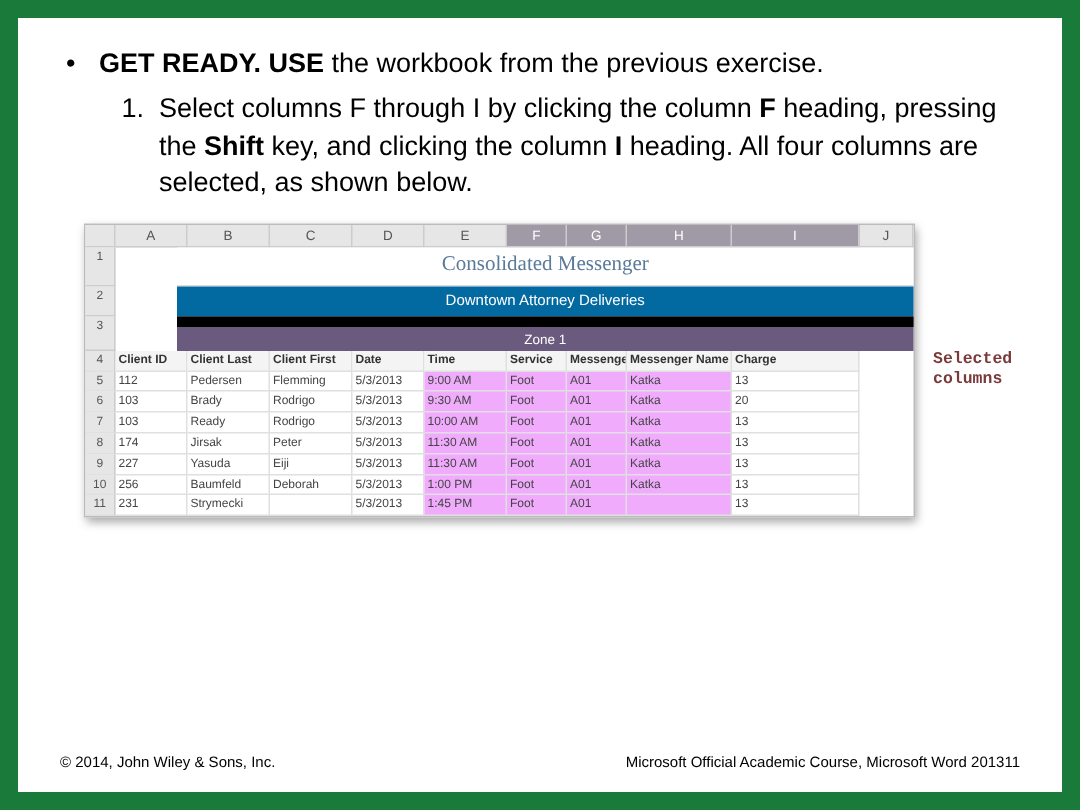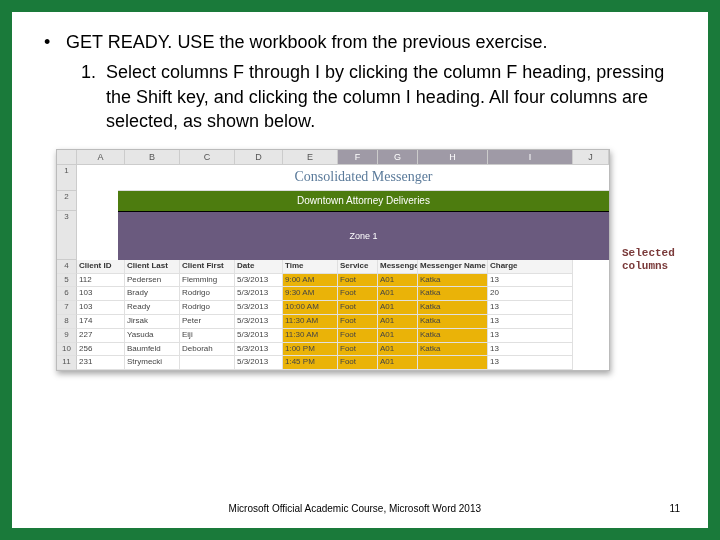--- a/index.html
+++ b/index.html
@@ -47,21 +47,21 @@
     margin-left: 38px;
     margin-top: 4px;
   }
   .sub-num {
     width: 28px;
     flex-shrink: 0;
     text-align: right;
     padding-right: 10px;
   }
   .sub-text { flex: 1; }
-  .bold { font-weight: normal; }
+  .bold { font-weight: bold; }
   .figure-wrap {
     margin-top: 16px;
     display: flex;
     align-items: center;
     gap: 12px;
     padding: 0 16px;
   }
   .sheet {
     border: 1px solid #bbb;
     box-shadow: 1px 3px 6px rgba(0,0,0,0.35);
@@ -86,33 +86,33 @@
   .merged-title {
     background: #fff;
     color: #5a7a9a;
     font-size: 14px;
     text-align: center;
     padding: 3px 0;
     border-bottom: 1px solid #ddd;
     font-family: Georgia, serif;
   }
   .merged-sub {
-    background: #4d7c0f;
+    background: #0369a1;
     color: #fff;
     font-size: 10px;
     text-align: center;
     padding: 3px 0;
   }
   .merged-zone {
     background: #6a5a7e;
     color: #fff;
     font-size: 9px;
     text-align: center;
-    padding: 18px 0;
-    border-top: 1px solid #000000;
+    padding: 2px 0;
+    border-top: 7px solid #000000;
   }
   .row-wrap { display: flex; }
   .row-num {
     width: 20px;
     background: #e6e6e6;
     border-right: 1px solid #ccc;
     border-bottom: 1px solid #ccc;
     text-align: center;
     color: #555;
     font-size: 8px;
@@ -137,39 +137,39 @@
     text-align: center;
     color: #555;
     border-right: 1px solid #ccc;
   }
   .hdr-row div {
     font-weight: bold;
     color: #333;
     background: #f4f4f4;
   }
   .hdr-row .rn { background: #e6e6e6; font-weight: normal; }
-  .sel-cell { background: #eab308; }
+  .sel-cell { background: #f0abfc; }
   .callout {
     font-size: 11px;
     color: #7a3a3a;
     font-weight: bold;
     line-height: 1.2;
     font-family: Liberation Mono, monospace;
   }
   .footer {
     position: absolute;
     bottom: 14px;
     left: 28px;
     right: 28px;
     display: flex;
     justify-content: space-between;
     font-size: 10px;
     color: #000;
   }
-  .footer .mid { text-align: center; flex: 1; }
+  .footer .mid { text-align: right; flex: 1; }
 </style>
 </head>
 <body>
 
 <div class="slide">
 
   <div class="content">
     <div class="bullet">
       <div class="bullet-dot">•</div>
       <div class="bullet-text">
@@ -307,16 +307,17 @@
               <div class="sel-cell"></div>
               <div>13</div>
             </div>
           </div>
       </div>
       <div class="callout">Selected columns</div>
     </div>
   </div>
 
   <div class="footer">
+    <span>© 2014, John Wiley &amp; Sons, Inc.</span>
     <span class="mid">Microsoft Official Academic Course, Microsoft Word 2013</span>
     <span>11</span>
   </div>
 </div>
 
 </body></html>

